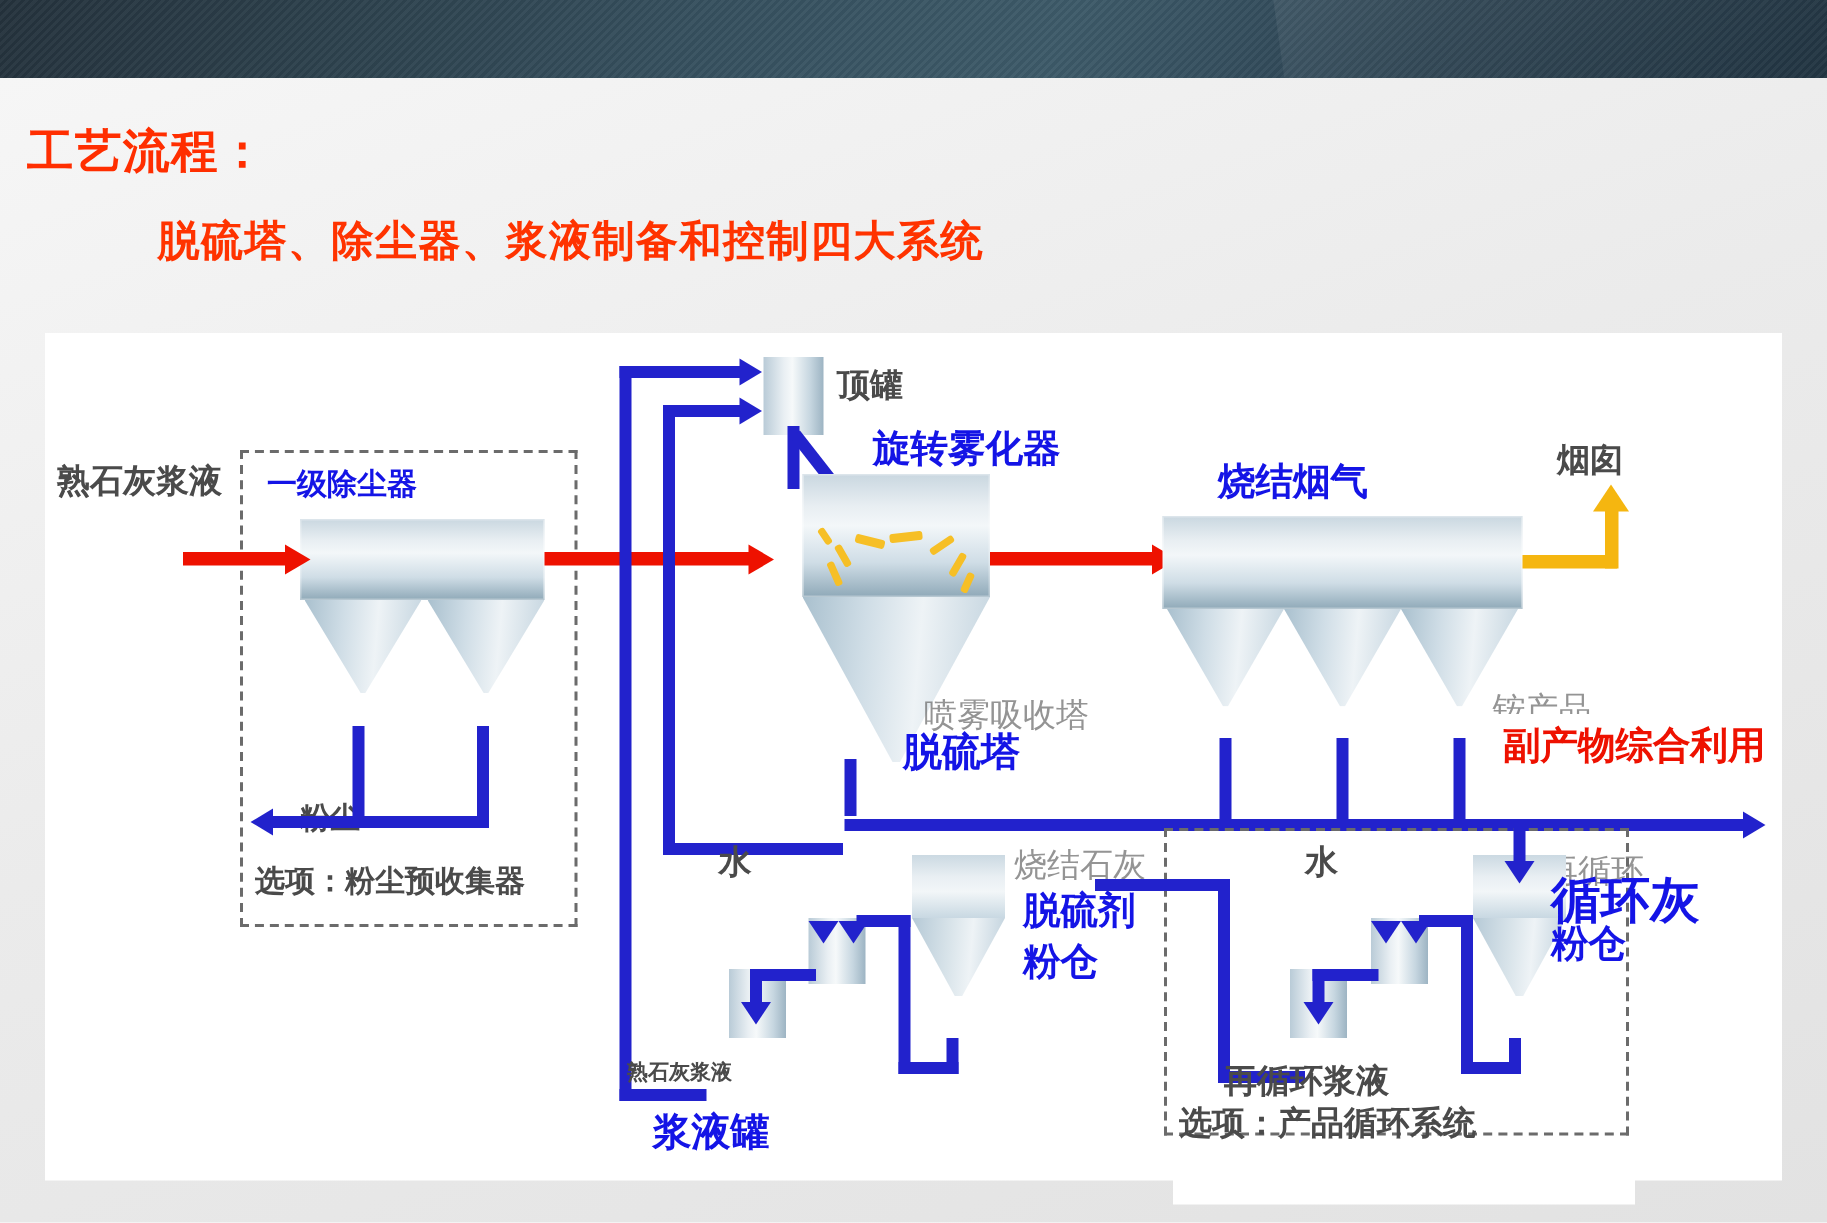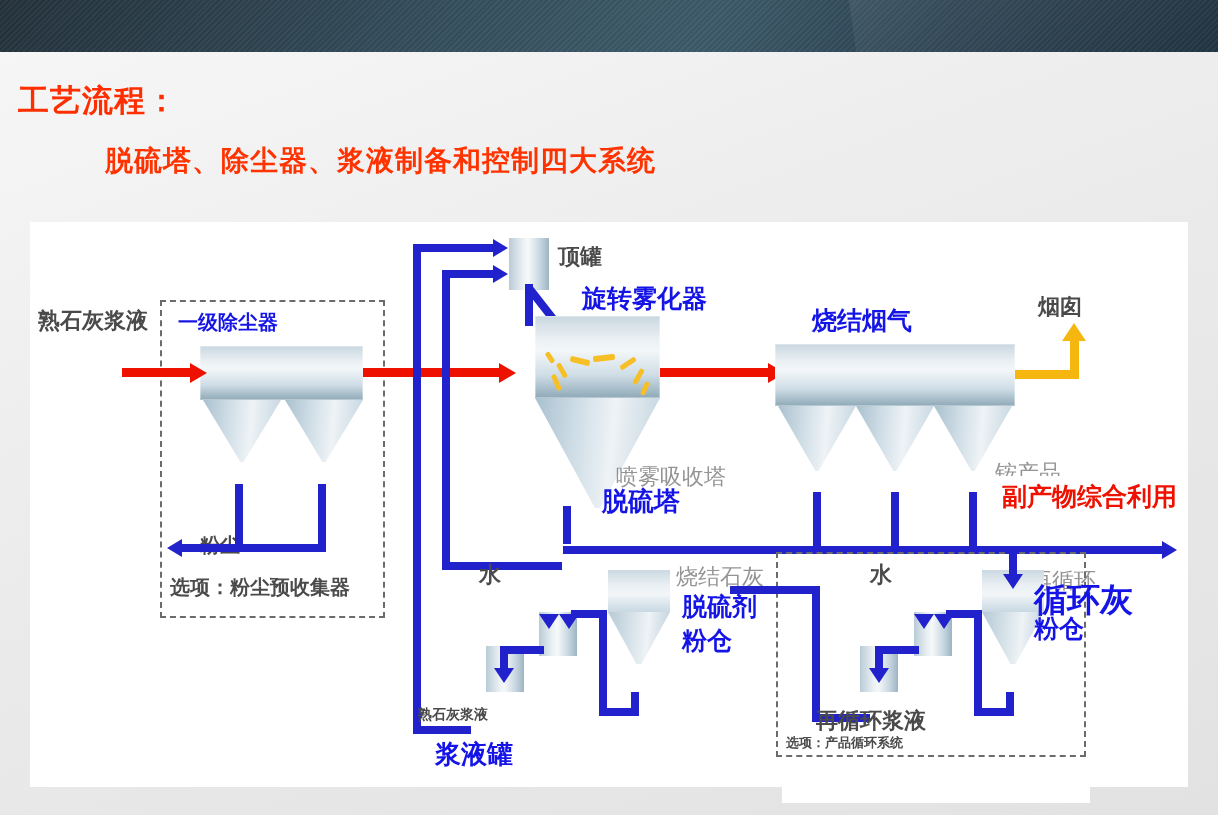--- a/index.html
+++ b/index.html
@@ -277,17 +277,17 @@
   <div class="ln-blue" style="left:916px;top:388px;width:36px;height:8px;"></div>
   <div class="ln-blue" style="left:944px;top:388px;width:8px;height:106px;"></div>
   <div class="ln-blue" style="left:944px;top:486px;width:40px;height:8px;"></div>
   <div class="ln-blue" style="left:976px;top:470px;width:8px;height:24px;"></div>
 
   <div class="ln-blue" style="left:700px;top:364px;width:90px;height:8px;"></div>
   <div class="ln-blue" style="left:782px;top:364px;width:8px;height:136px;"></div>
   <div class="ln-blue" style="left:782px;top:492px;width:58px;height:8px;"></div>
 
   <div class="lbl lbl-gray" style="left:786px;top:484px;font-size:22px;">再循环浆液</div>
-  <div class="lbl lbl-gray" style="left:756px;top:512px;font-size:13px;">选项：产品循环系统</div>
+  <div class="lbl lbl-gray" style="left:756px;top:512px;font-size:22px;">选项：产品循环系统</div>
 
   <div class="plate" style="left:752px;top:541px;width:308px;height:40px;"></div>
 
 </div>
 
 </body></html>

